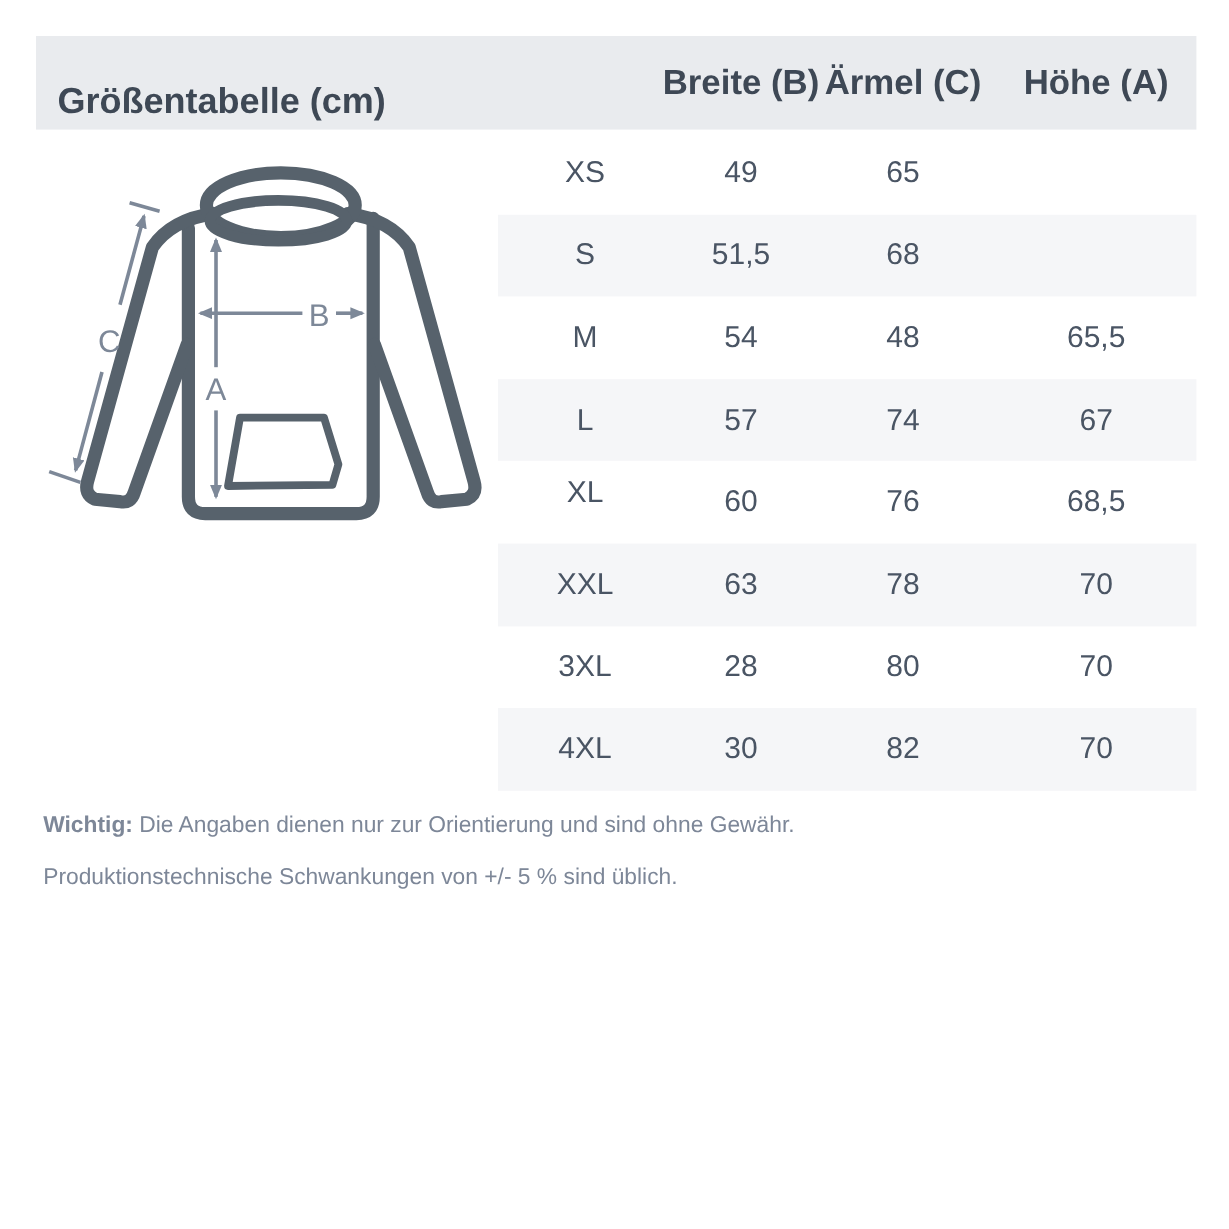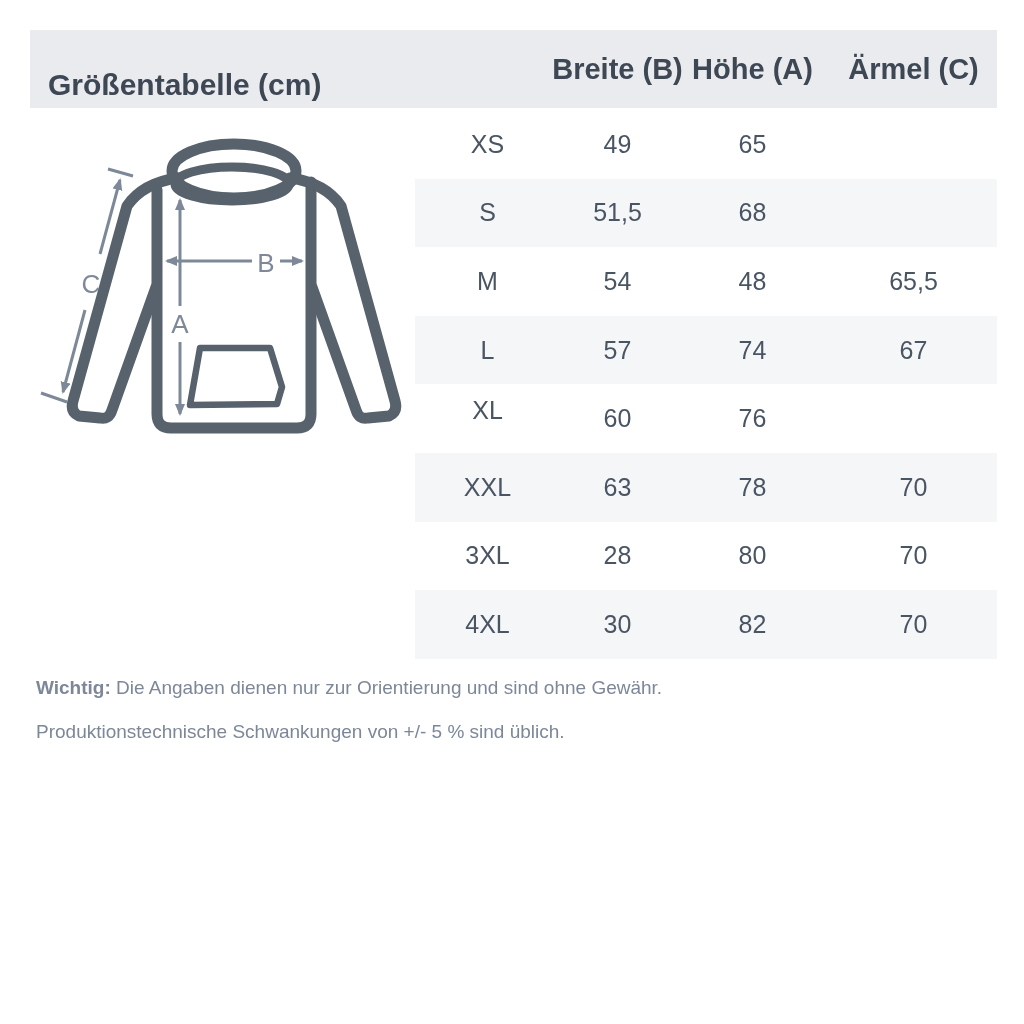--- a/index.html
+++ b/index.html
@@ -55,22 +55,22 @@
 </head>
 <body>
 
 <div class="canvas">
 
   <div class="header-band">
     <div class="title">Größentabelle (cm)</div>
     <div class="colheads">
       <div class="ch-spacer"></div>
       <div class="ch">Breite (B)</div>
+      <div class="ch">Ärmel (C)</div>
       <div class="ch">Höhe (A)</div>
-      <div class="ch">Ärmel (C)</div>
     </div>
   </div>
 
   <svg class="hoodie-svg" width="400" height="340" viewBox="0 0 400 340">
     <defs>
       <marker id="ah" markerWidth="14" markerHeight="12" refX="10" refY="5" orient="auto-start-reverse" markerUnits="userSpaceOnUse">
         <path d="M0,0 L12,5 L0,10 Z" fill="#7d8898"></path>
       </marker>
     </defs>
 
@@ -118,20 +118,21 @@
       <div class="trow striped">
         <div class="cell cell-size">L</div>
         <div class="cell cell-breite">57</div>
         <div class="cell cell-hoehe">74</div>
         <div class="cell cell-aermel">67</div>
       </div>
       <div class="trow xl-quirk">
         <div class="cell cell-size">XL</div>
         <div class="cell cell-breite">60</div>
         <div class="cell cell-hoehe">76</div>
+        <div class="cell cell-aermel">68,5</div>
       </div>
       <div class="trow striped">
         <div class="cell cell-size">XXL</div>
         <div class="cell cell-breite">63</div>
         <div class="cell cell-hoehe">78</div>
         <div class="cell cell-aermel">70</div>
       </div>
       <div class="trow">
         <div class="cell cell-size">3XL</div>
         <div class="cell cell-breite">28</div>

